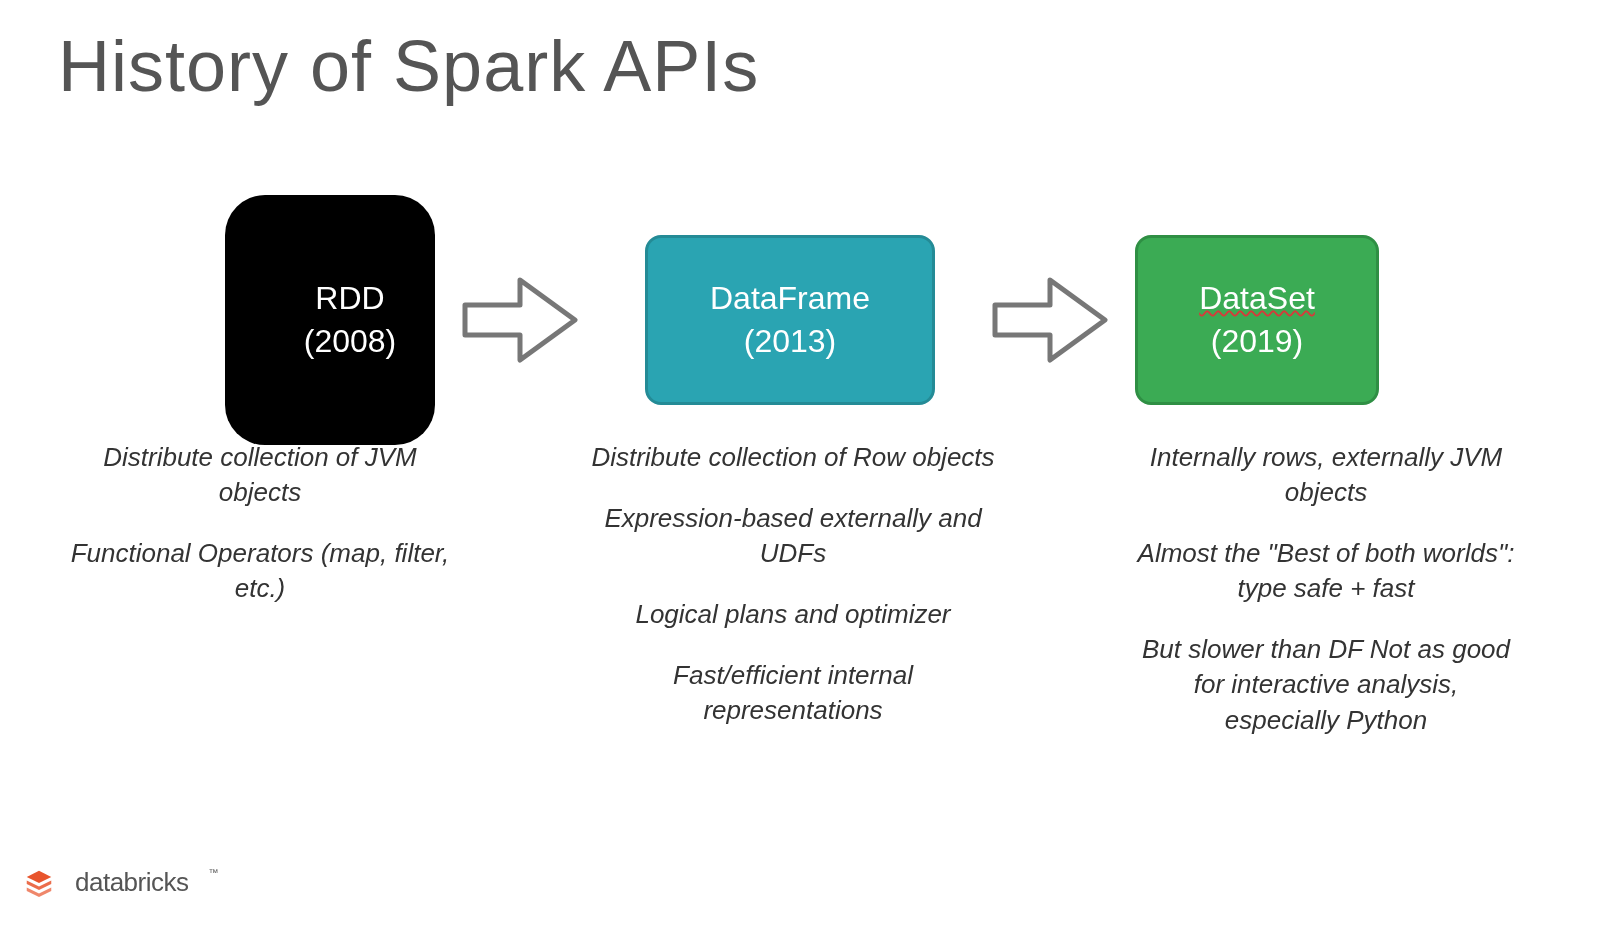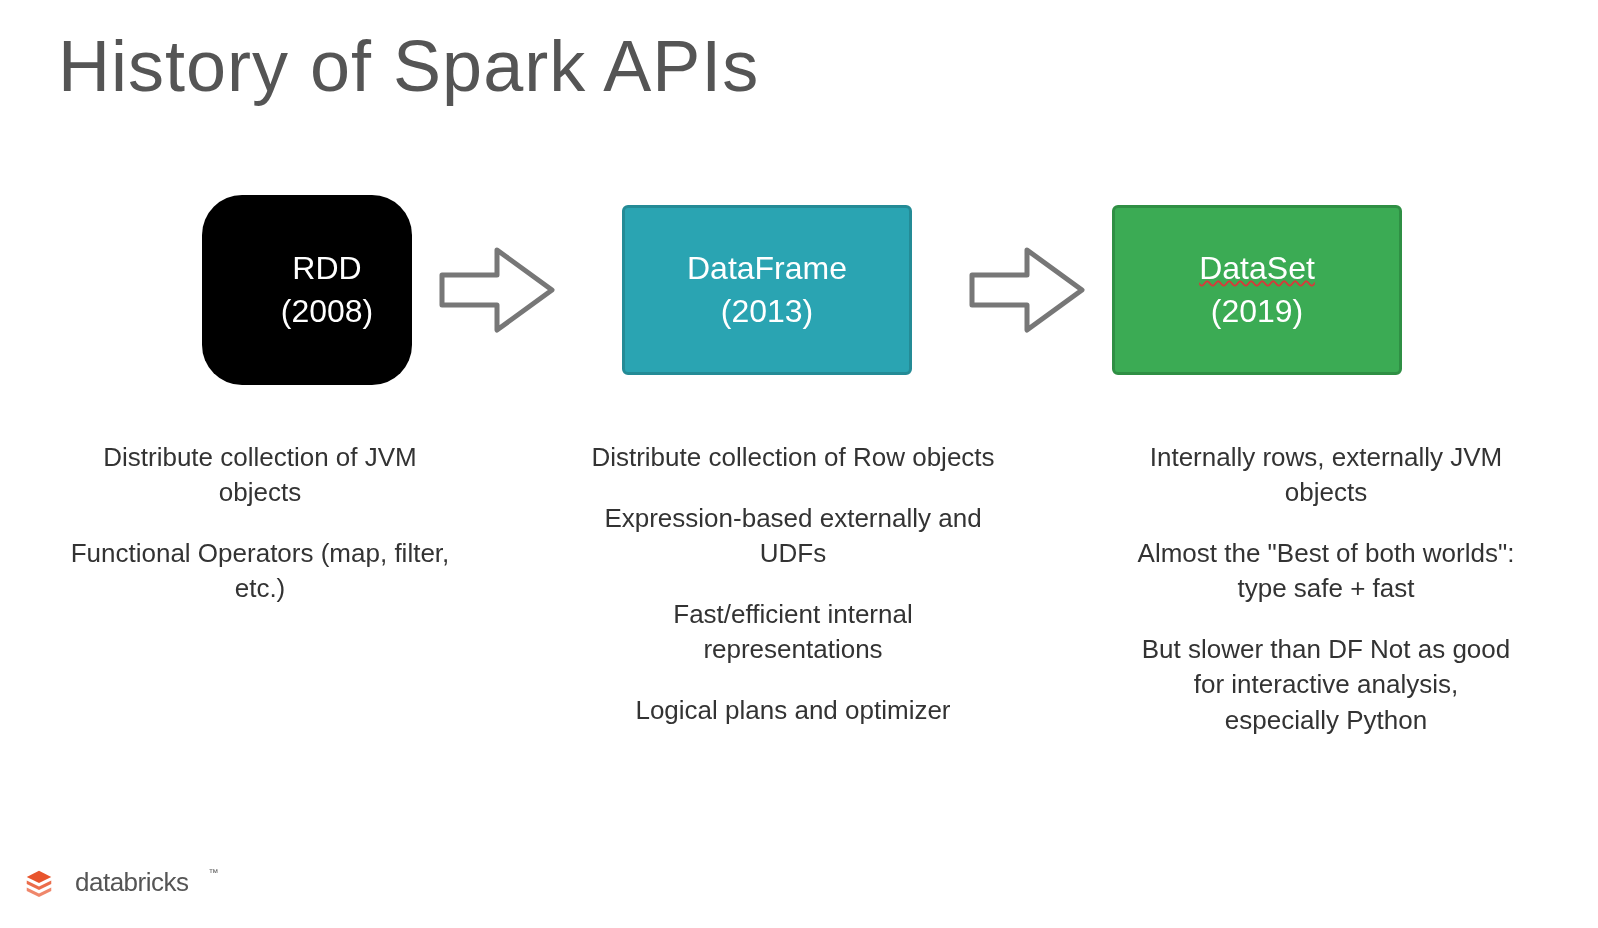--- a/index.html
+++ b/index.html
@@ -28,69 +28,70 @@
     .diagram-row {
       position: absolute;
       top: 195px;
       left: 0;
       width: 100%;
       display: flex;
       align-items: center;
       justify-content: center;
     }
     .node {
-      border-radius: 6px;
+      border-radius: 16px;
       display: flex;
       flex-direction: column;
       align-items: center;
       justify-content: center;
       color: #fff;
       font-size: 32px;
       font-weight: 400;
       line-height: 1.35;
       text-align: center;
       box-sizing: border-box;
     }
     .node-rdd {
       width: 210px;
-      height: 190px;
+      height: 250px;
       background: #000000;
       border-radius: 40px;
       margin-left: 116px;
       padding-left: 40px;
     }
     .node-dataframe {
       width: 290px;
       height: 170px;
       background: #2aa4b2;
       border: 3px solid #248b96;
       margin-left: 40px;
       margin-right: 30px;
     }
     .node-dataset {
-      width: 290px;
+      width: 244px;
       height: 170px;
       background: #3bab54;
       border: 3px solid #2f8f44;
       margin-right: 110px;
     }
     .arrow {
       margin: 0 25px;
     }
     .arrow svg {
       display: block;
     }
     .descriptions {
       position: absolute;
       top: 440px;
       left: 0;
       width: 100%;
       display: flex;
       justify-content: space-between;
       padding: 0 60px;
+      font-style: italic;
     }
     .desc-col {
       width: 380px;
       text-align: center;
       color: #333;
       font-size: 26px;
       line-height: 1.35;
     }
     .desc-col p {
       margin-bottom: 26px;
@@ -162,22 +163,22 @@
 </div>
 
 <div class="descriptions">
   <div class="desc-col" style="margin-left:10px;">
     <p>Distribute collection of JVM objects</p>
     <p>Functional Operators (map, filter, etc.)</p>
   </div>
   <div class="desc-col" style="width:420px;">
     <p>Distribute collection of Row objects</p>
     <p>Expression-based externally and UDFs</p>
+    <p>Logical plans and optimizer</p>
     <p>Fast/efficient internal representations</p>
-    <p>Logical plans and optimizer</p>
   </div>
   <div class="desc-col" style="margin-right:22px;">
     <p>Internally rows, externally JVM objects</p>
     <p>Almost the "Best of both worlds": type safe + fast</p>
     <p>But slower than DF Not as good for interactive analysis, especially Python</p>
   </div>
 </div>
 
 <div class="logo">
   <span class="logo-icon">

